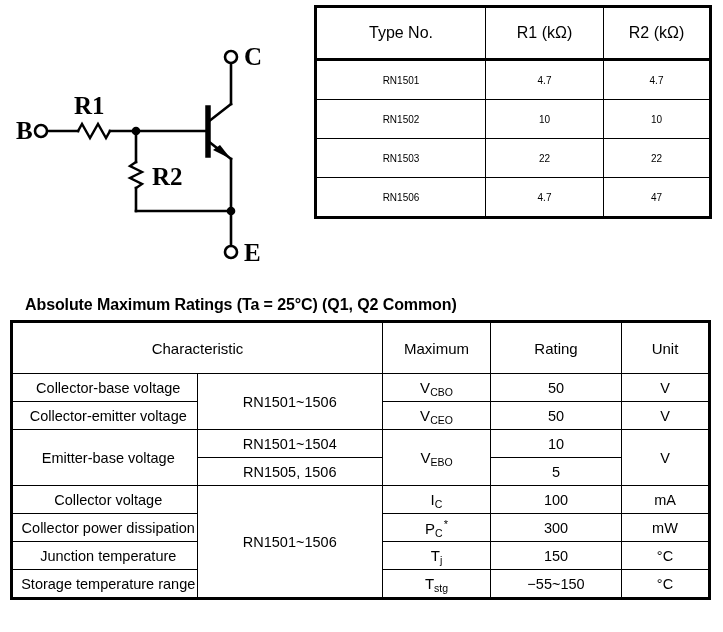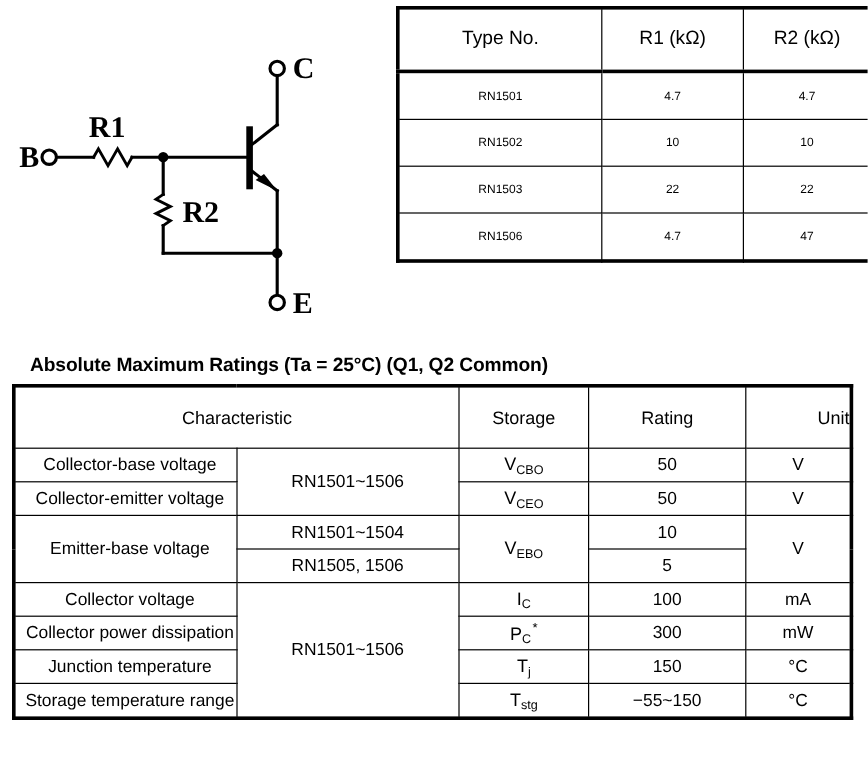--- a/index.html
+++ b/index.html
@@ -22,21 +22,21 @@
     left: 0;
     top: 0;
     width: 310px;
     height: 292px;
   }
   #schematic svg { display: block; }
 
   
   #rtable-wrap {
     position: absolute;
-    left: 330px;
+    left: 314px;
     top: 5px;
     width: 390px;
   }
   table.grid {
     border-collapse: collapse;
     table-layout: fixed;
     width: 100%;
     background: #fff;
   }
   table.grid td, table.grid th {
@@ -89,21 +89,21 @@
     height: 27px;
   }
   #amr .hdr {
     height: 50px;
     font-size: 15px;
   }
   #amr .c-char  { width: 228px; }
   #amr .c-parts { width: 150px; }
   #amr .c-sym   { width: 107px; }
   #amr .c-rate  { width: 130px; }
-  #amr .c-unit  { width: 86px; text-align: right; }
+  #amr .c-unit  { width: 86px; }
   #amr td.left {
     text-align: center;
     padding-left: 7px;
   }
   .sym {
     font-size: 15px;
     white-space: nowrap;
   }
   .sym sub {
     font-size: 10.5px;
@@ -200,21 +200,21 @@
   </table>
 </div>
 
 <div id="caption">Absolute Maximum Ratings (Ta = 25°C) (Q1, Q2 Common)</div>
 
 <div id="amr-wrap">
   <table class="grid" id="amr">
     <thead>
       <tr>
         <td class="hdr" colspan="2">Characteristic</td>
-        <td class="hdr c-sym">Storage</td>
+        <td class="hdr c-sym">Maximum</td>
         <td class="hdr c-rate">Rating</td>
         <td class="hdr c-unit">Unit</td>
       </tr>
     </thead>
     <tbody>
 
       <tr>
         <td class="left c-char">Collector-base voltage</td>
         <td class="c-parts" rowspan="2">RN1501~1506</td>
         <td>

